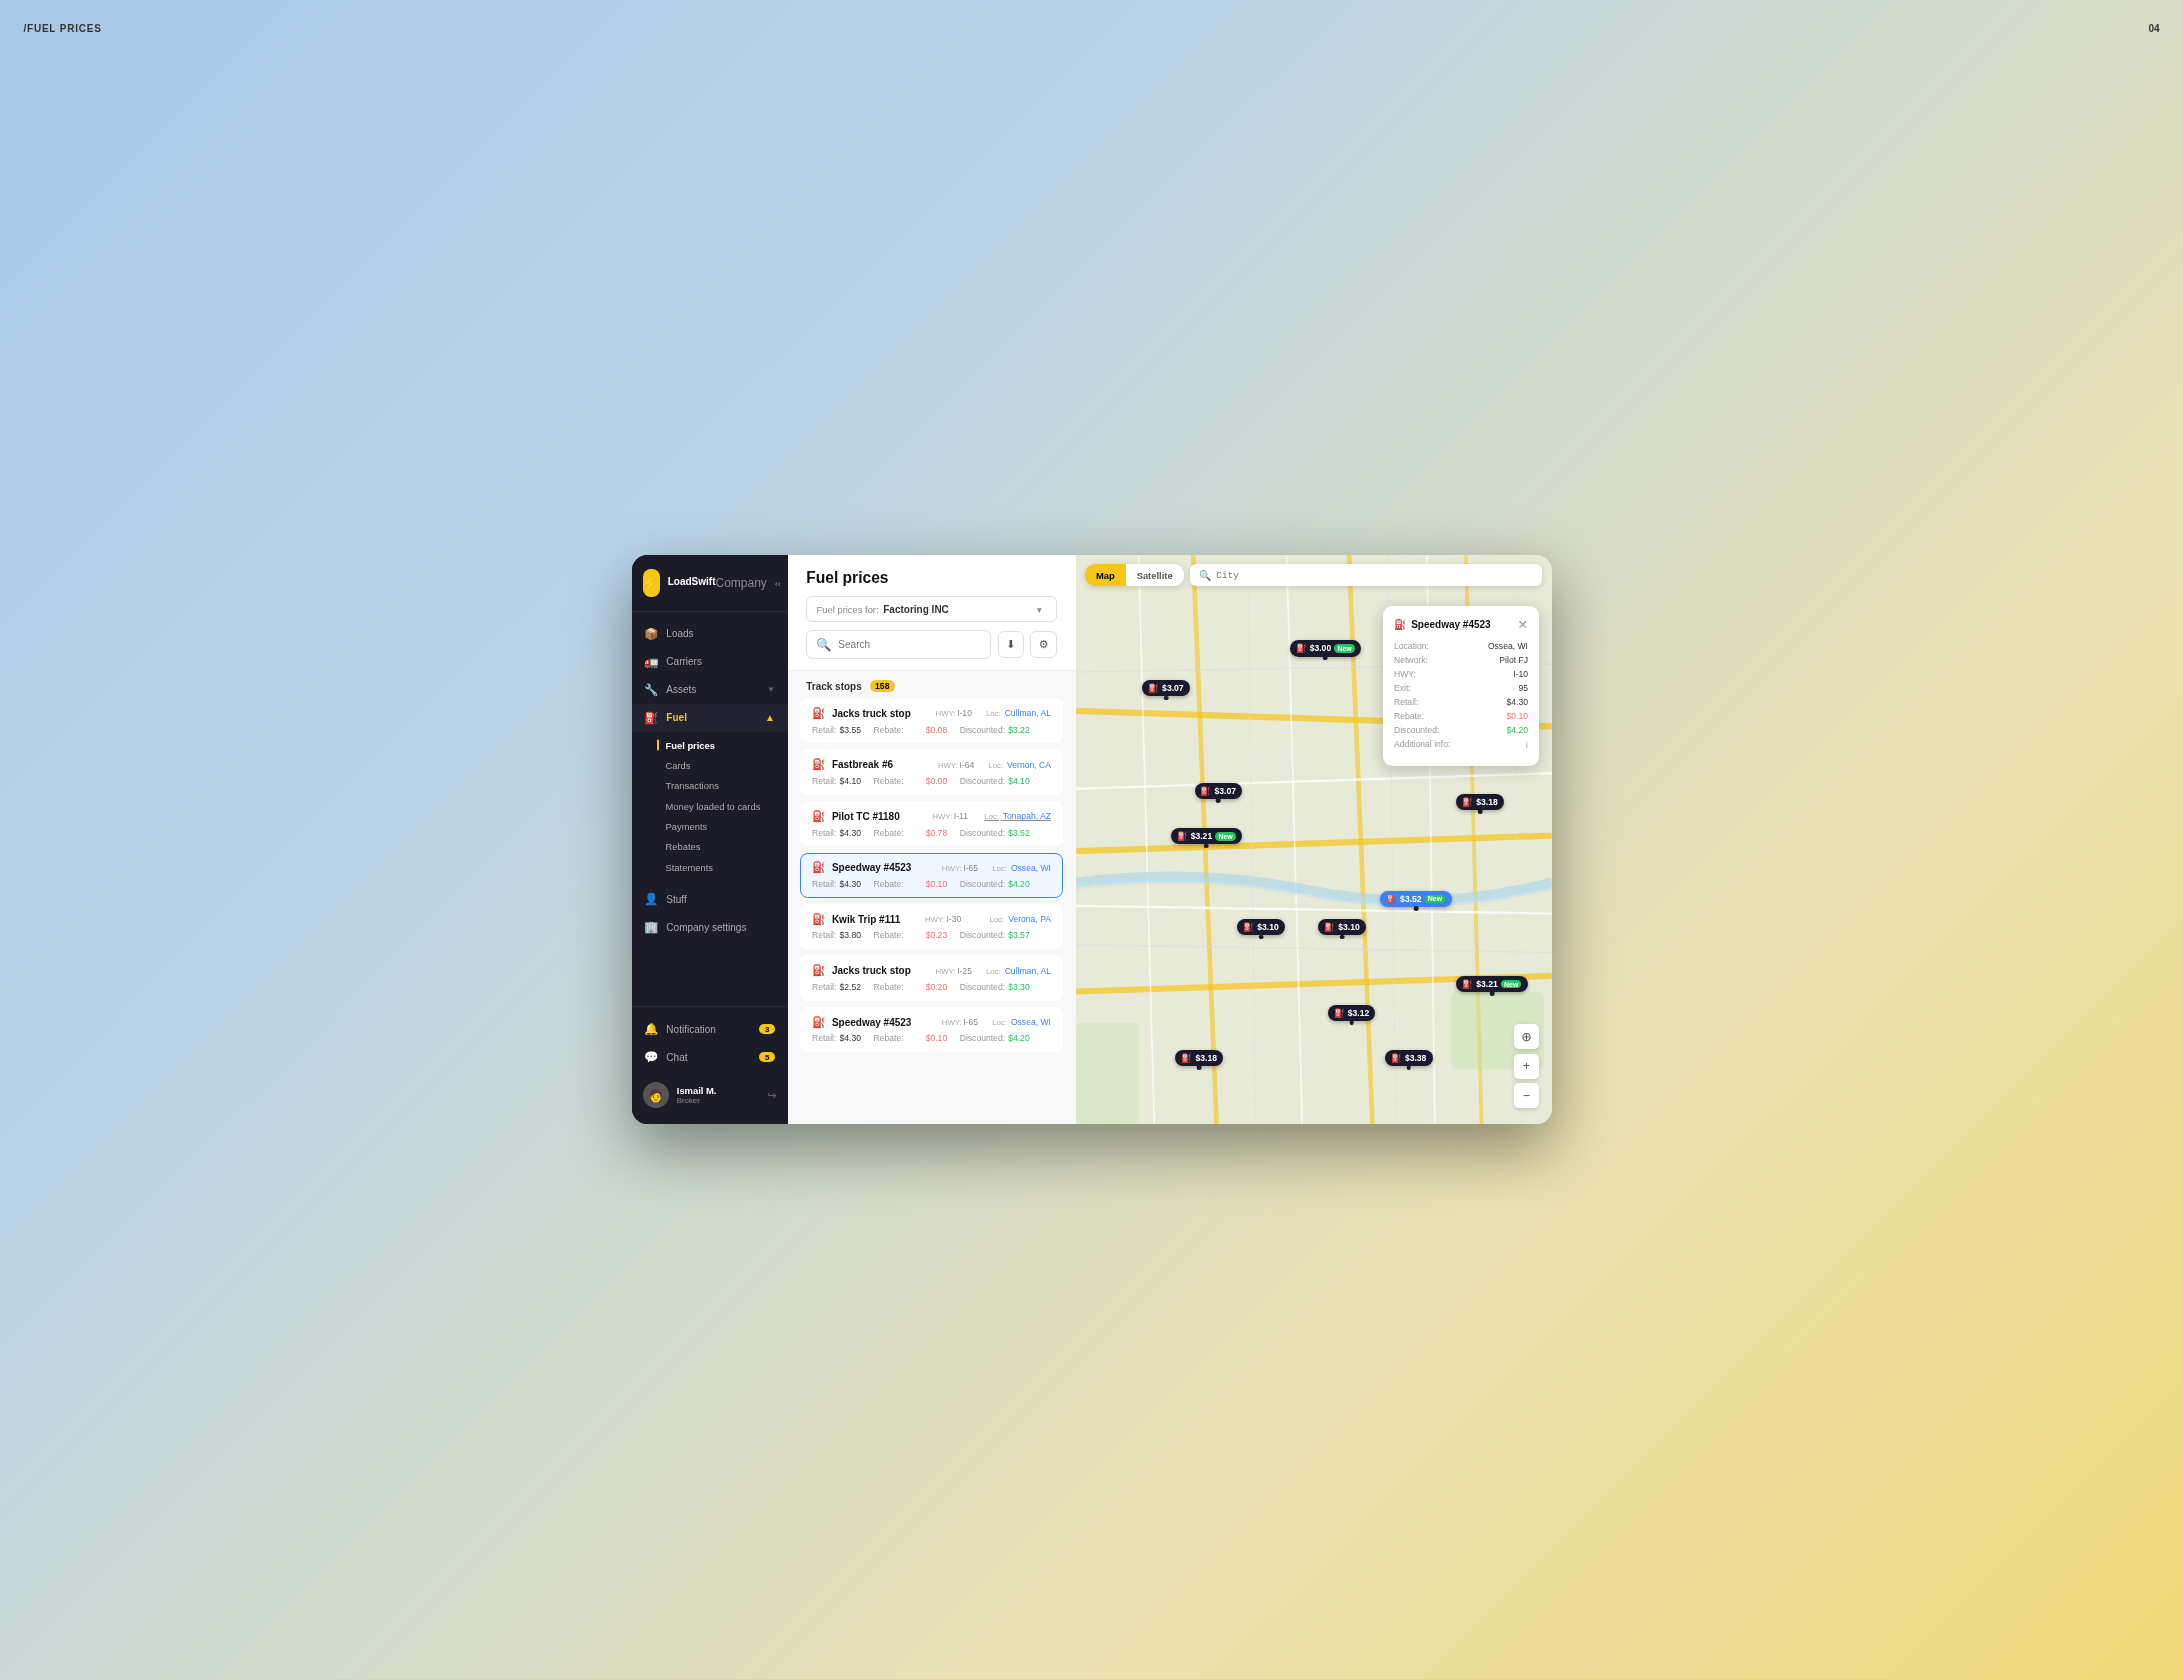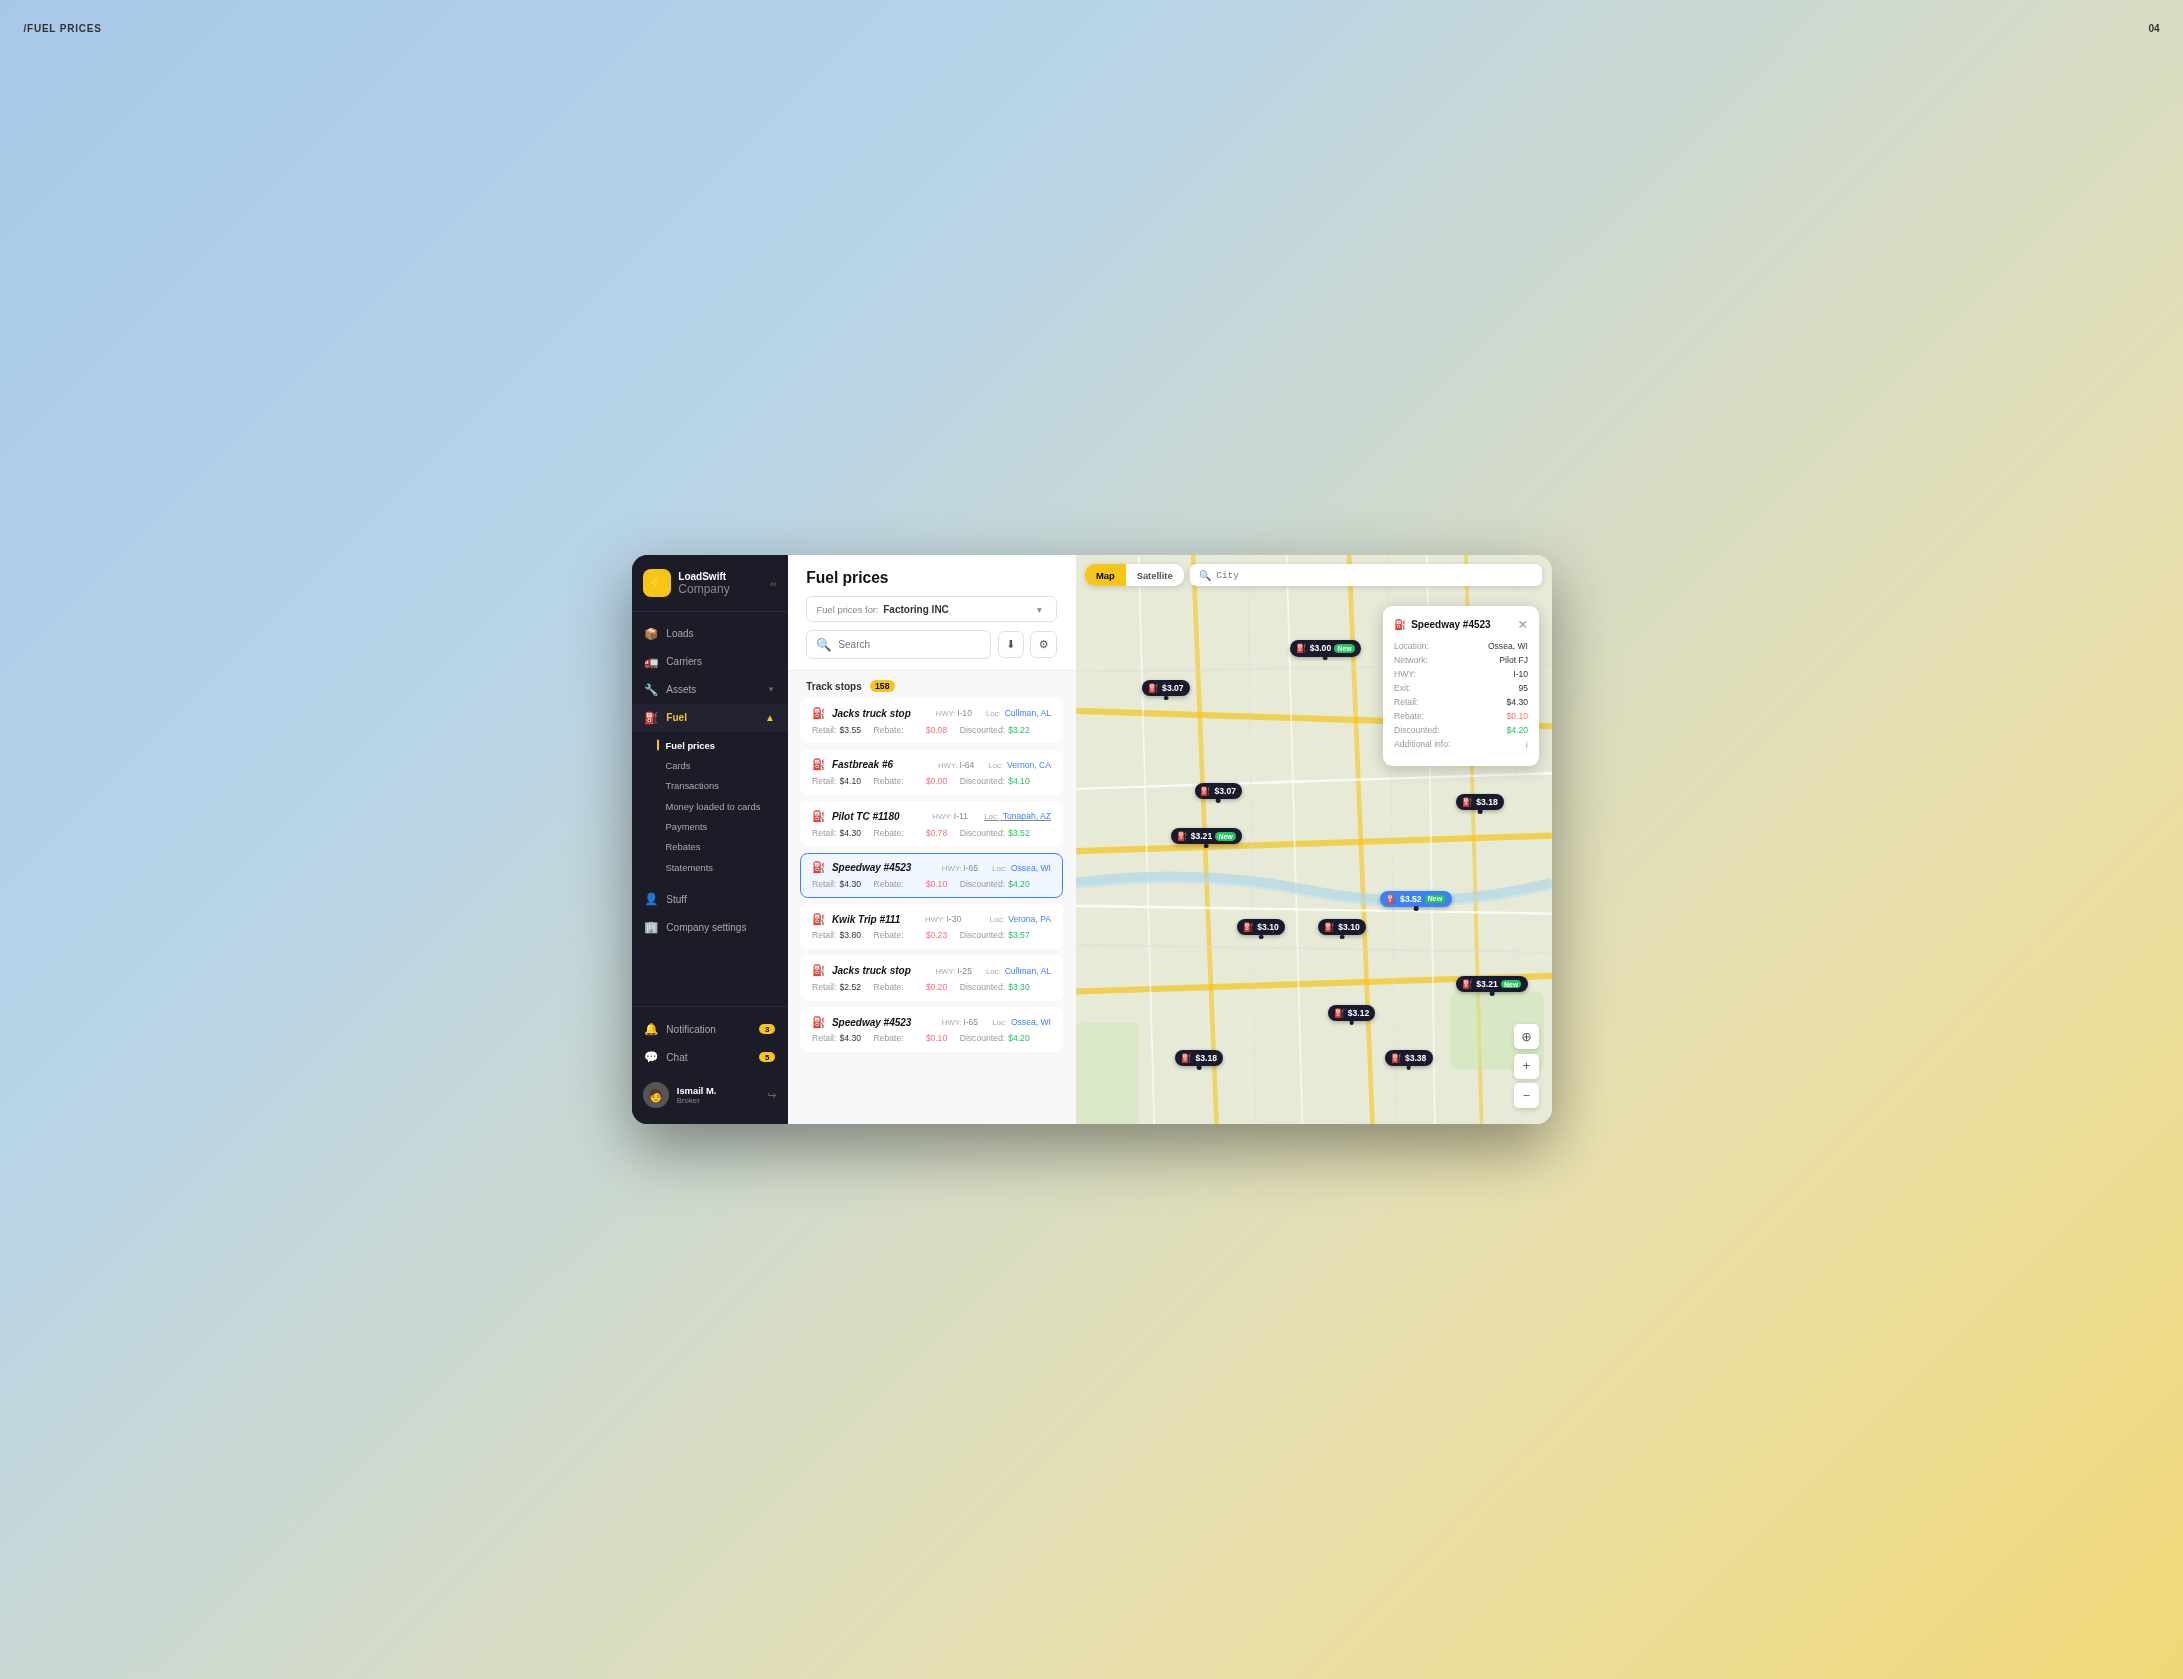--- a/index.html
+++ b/index.html
@@ -46,21 +46,21 @@
       gap: 7.8px;
       border-bottom: 0.8px solid #2a2a3a;
     }
     .logo-icon {
       width: 28px; height: 28px;
       background: #f5c518;
       border-radius: 7.8px;
       display: flex; align-items: center; justify-content: center;
       font-size: 14px;
     }
-    .logo-text { display: flex; flex-direction: column; }
+    .logo-text { display: flex; flex-direction: row; }
     .logo-name { color: #fff; font-size: 10px; font-weight: 700; }
     .logo-sub { color: #888; font-size: 12px; }
     .collapse-btn {
       margin-left: auto; color: #888; font-size: 9.4px; cursor: pointer;
     }
     .sidebar-nav { flex: 1; padding: 7.8px 0; }
     .nav-item {
       display: flex; align-items: center; gap: 7.8px;
       padding: 7px 12.5px; color: #aaa; font-size: 10px; cursor: pointer;
       border-radius: 0; transition: background 0.2s;
@@ -174,21 +174,21 @@
     .stop-card {
       background: #fff; border-radius: 7.8px; margin-bottom: 6.2px;
       border: 1.2px solid transparent; padding: 7.8px 11px;
       cursor: pointer; transition: border-color 0.2s;
     }
     .stop-card.selected { border-color: #3b82f6; background: #f0f6ff; }
     .stop-card-top {
       display: flex; align-items: center; gap: 6.2px; margin-bottom: 4.7px;
     }
     .stop-icon { font-size: 11px; color: #555; }
-    .stop-name { font-size: 10px; font-weight: 600; color: #111; flex: 1; font-style: italic; }
+    .stop-name { font-size: 10px; font-weight: 600; color: #111; flex: 1; }
     .stop-meta { font-size: 8.6px; color: #888; }
     .stop-meta-label { color: #aaa; font-size: 7.8px; margin-right: 1.6px; }
     .stop-card-bottom {
       display: flex; align-items: center; gap: 12.5px; font-size: 8.6px;
     }
     .price-item { display: flex; align-items: center; gap: 3.1px; }
     .price-label { color: #999; }
     .price-value { color: #333; font-weight: 500; }
     .price-value.rebate { color: #f87171; padding-left: 19px; }
     .price-value.discounted { color: #22c55e; }

